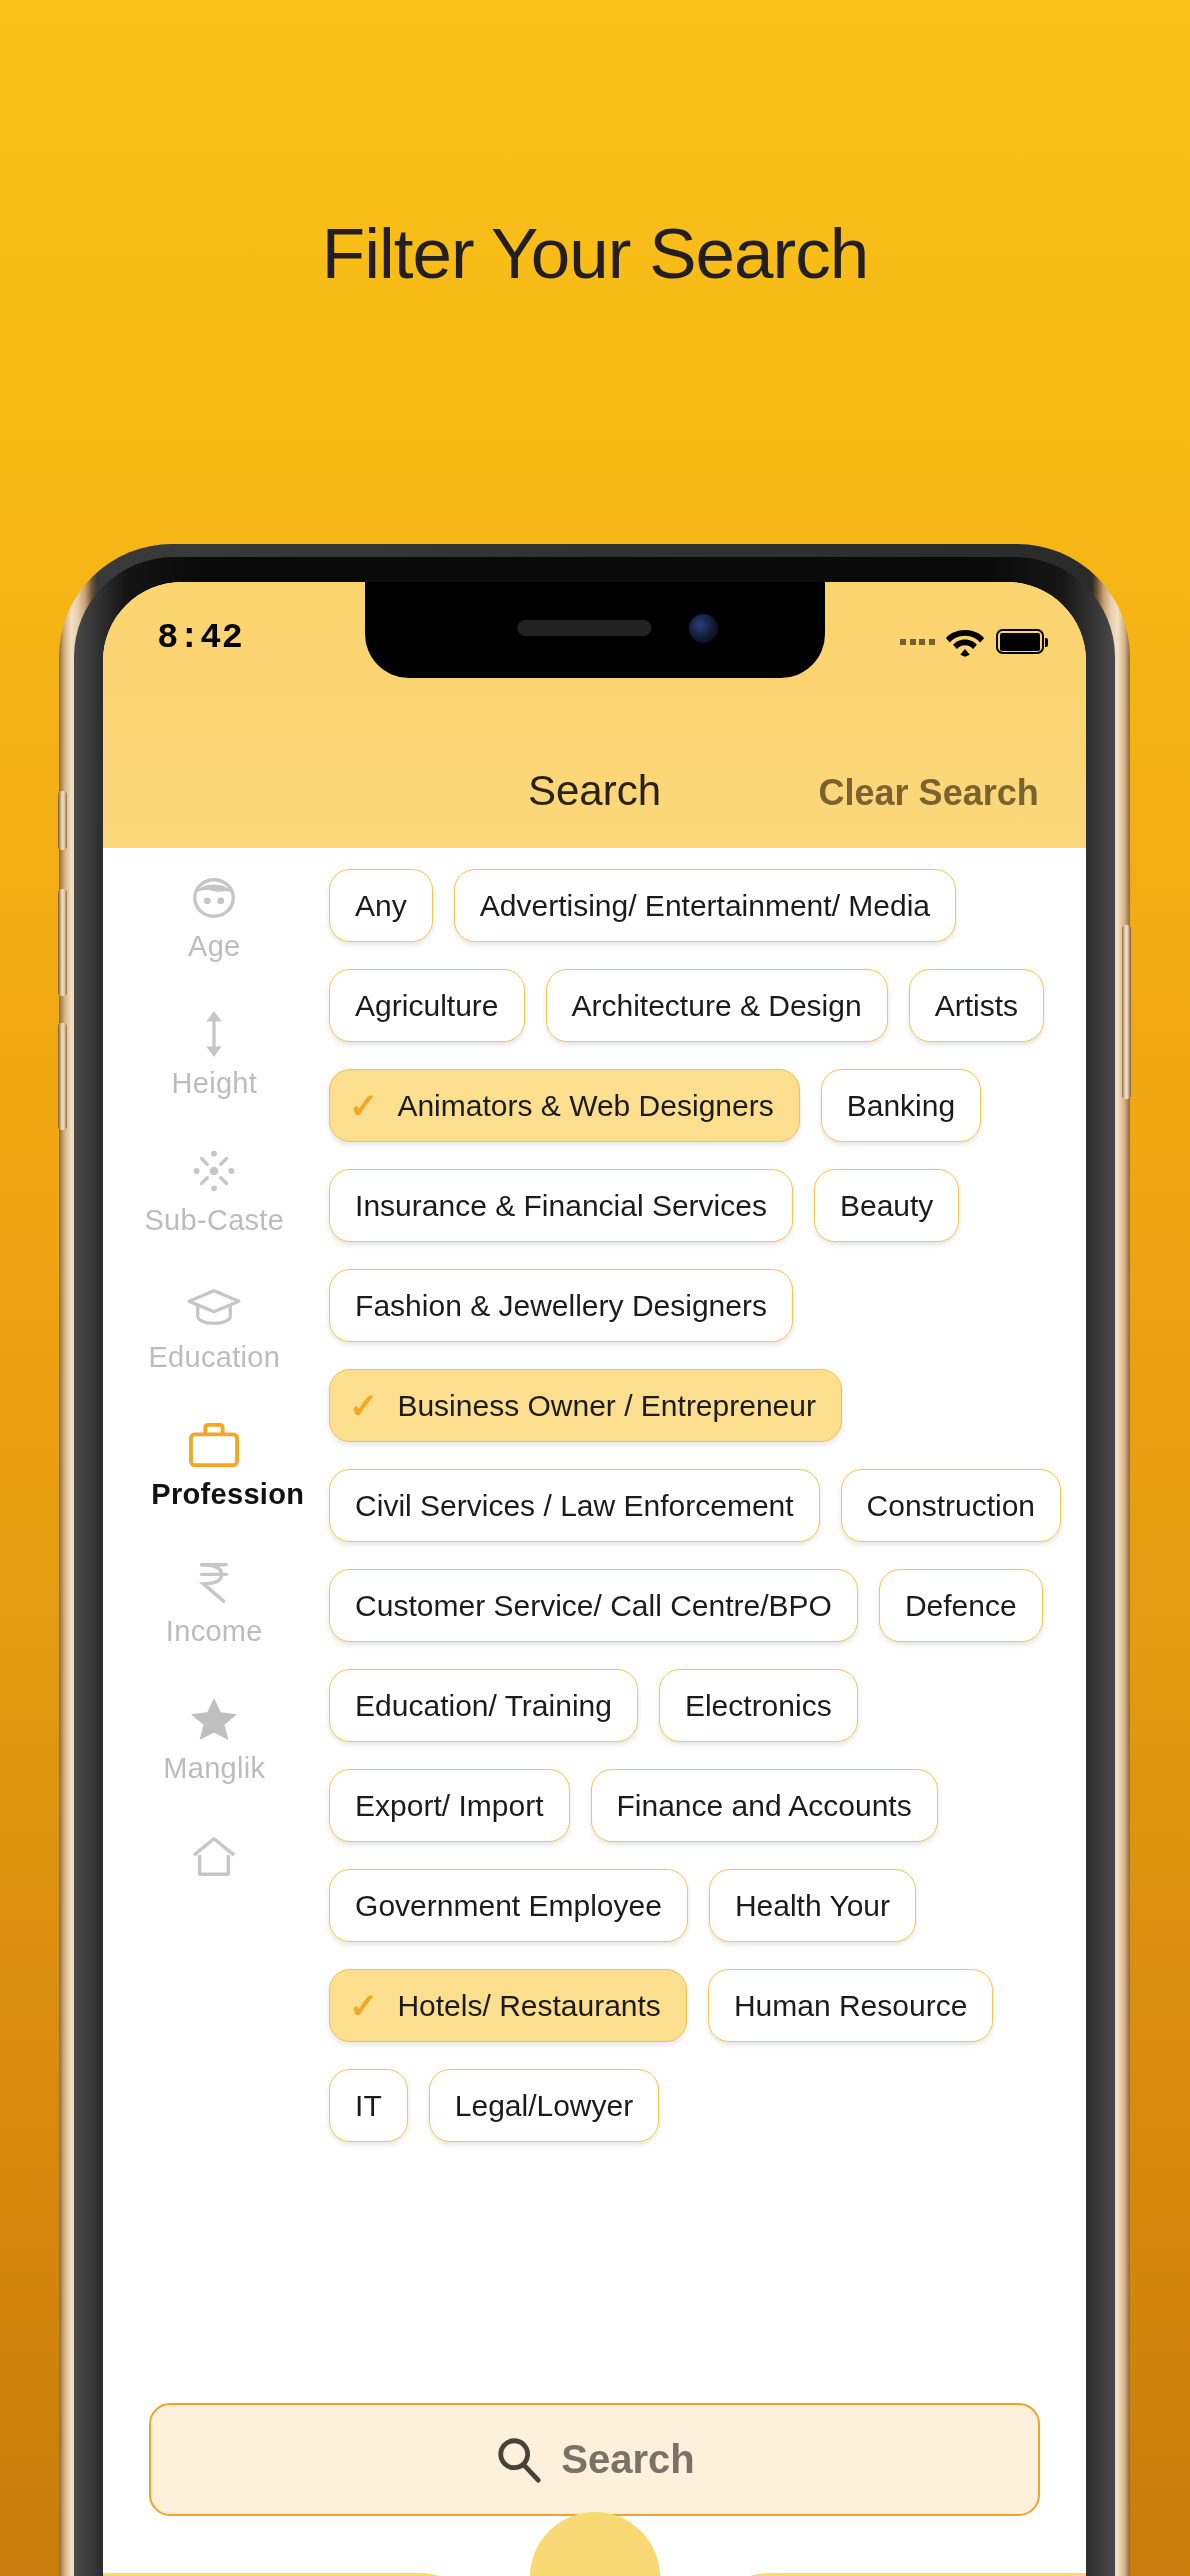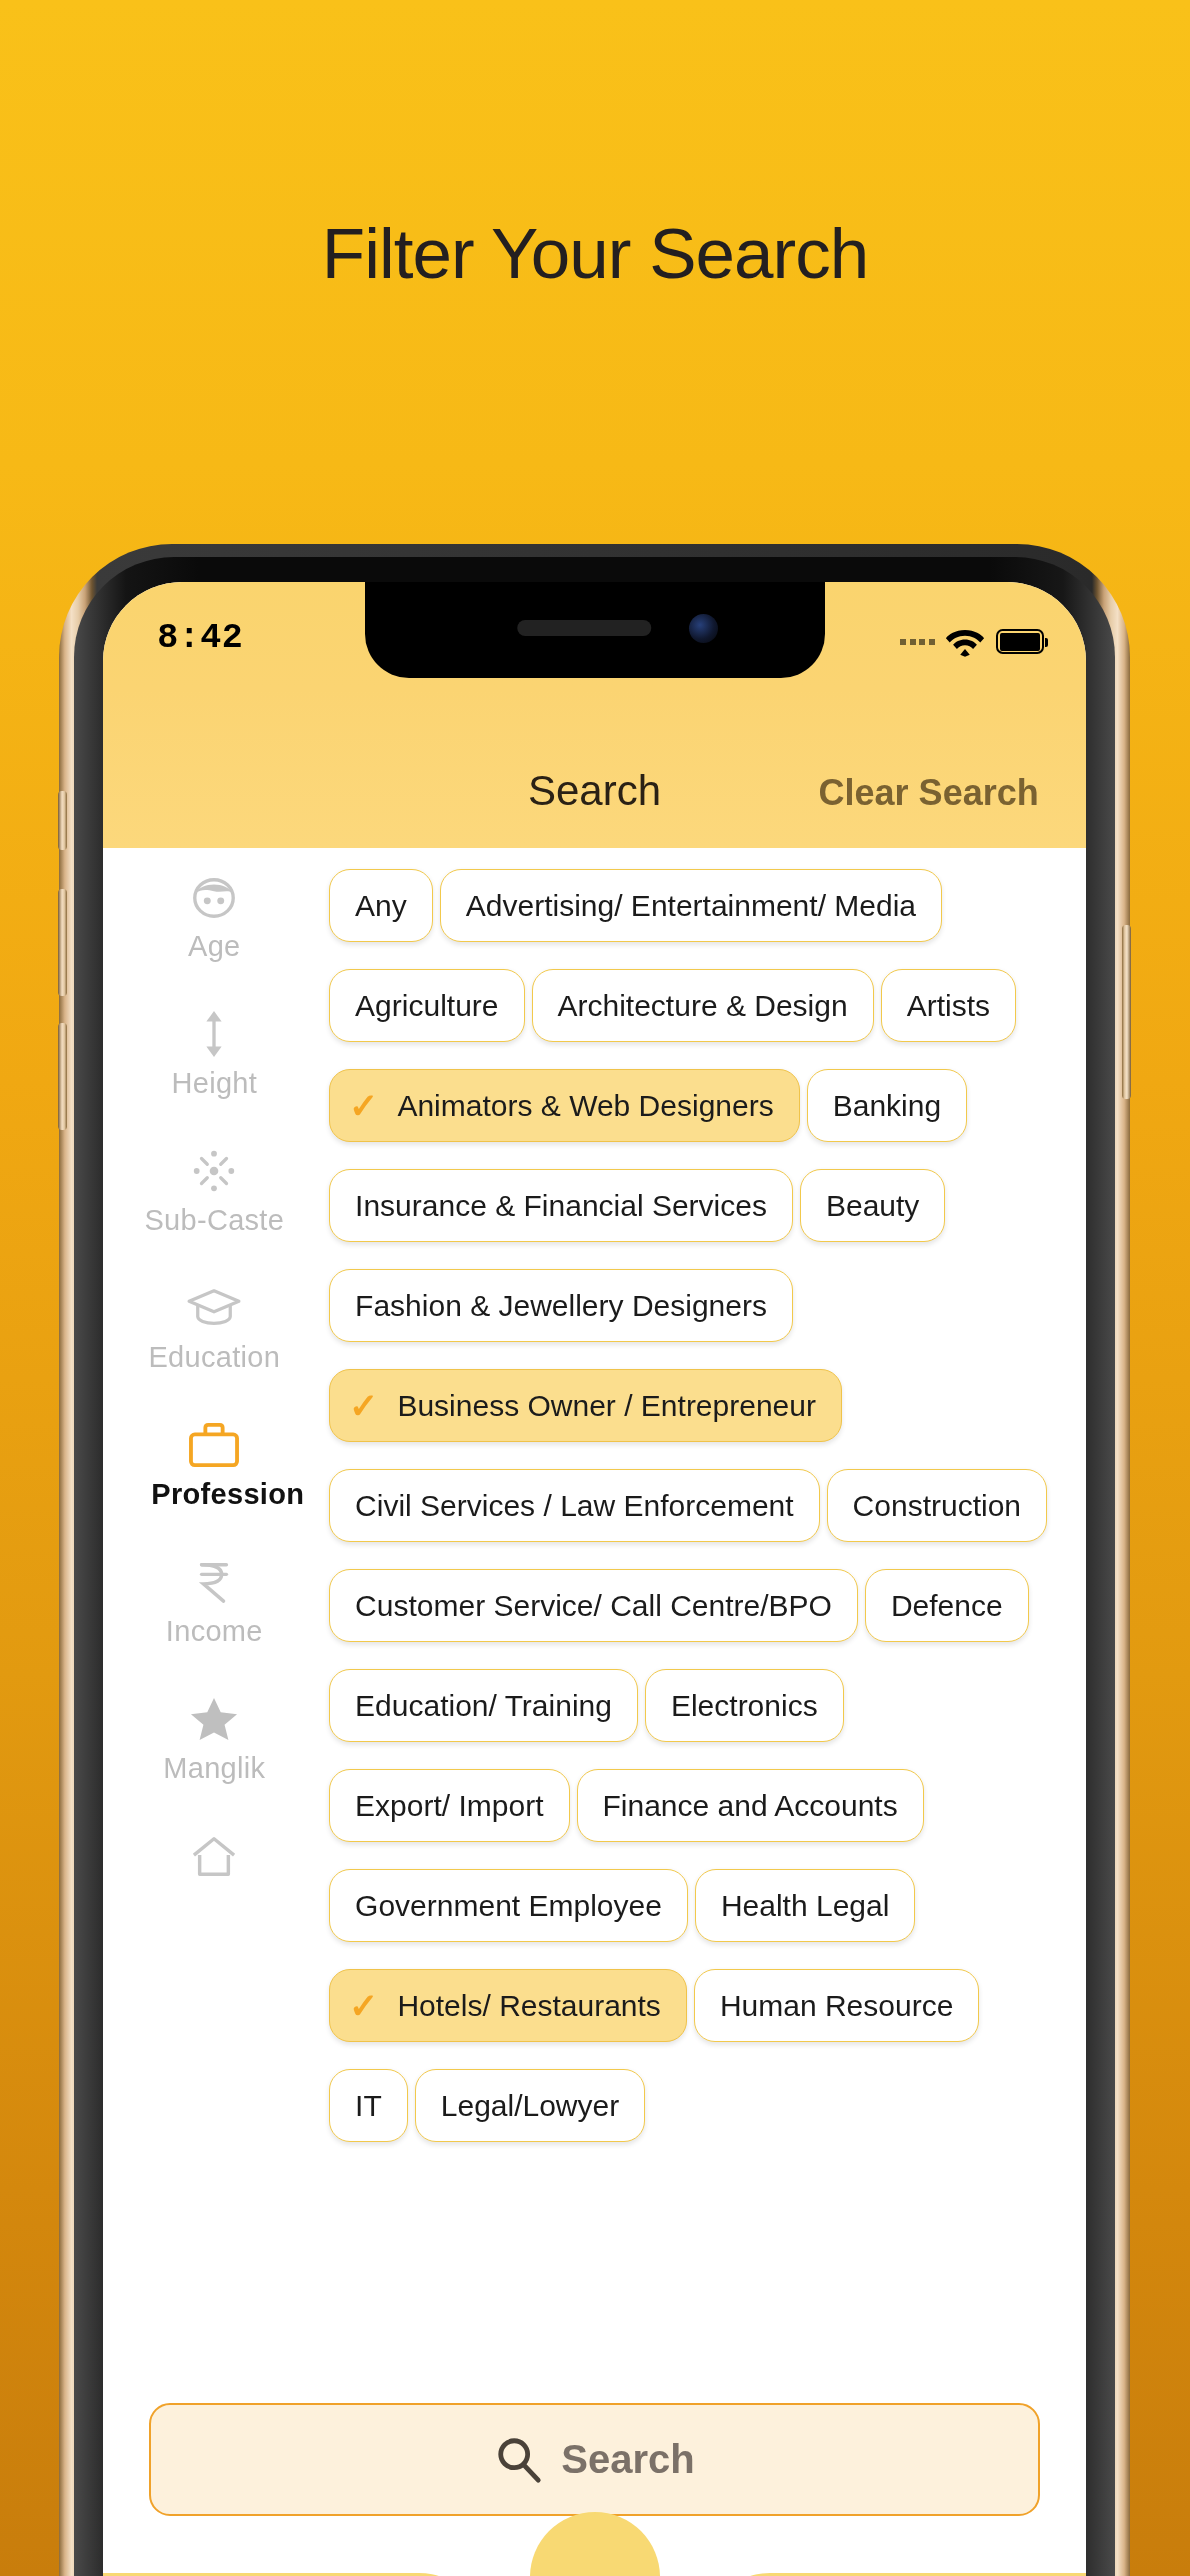--- a/index.html
+++ b/index.html
@@ -254,21 +254,21 @@
     position: absolute;
     left: 222px;
     top: 0;
     right: 0;
     bottom: 0;
     padding: 21px 0 0 3.8px;
     overflow: hidden;
   }
   .chip-row {
     display: flex;
-    gap: 7px;
+    gap: 21px;
     margin-bottom: 27px;
     white-space: nowrap;
   }
   .chip {
     display: inline-flex;
     align-items: center;
     height: 73px;
     padding: 0 25px;
     border: 1.9px solid #F2C94C;
     border-radius: 21px;
@@ -582,21 +582,21 @@
                 </div>
                 <div class="chip">
                   <span>Finance and Accounts</span>
                 </div>
               </div>
               <div class="chip-row">
                 <div class="chip">
                   <span>Government Employee</span>
                 </div>
                 <div class="chip">
-                  <span>Health Legal</span>
+                  <span>Health Your</span>
                 </div>
               </div>
               <div class="chip-row">
                 <div class="chip selected">
                   <span class="check">✓</span>
                   <span>Hotels/ Restaurants</span>
                 </div>
                 <div class="chip">
                   <span>Human Resource</span>
                 </div>

